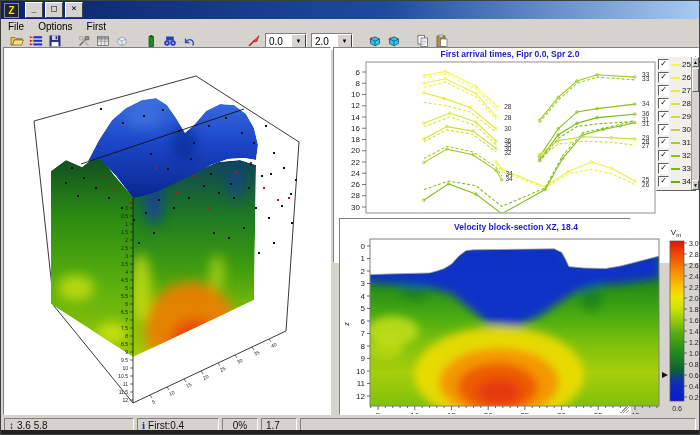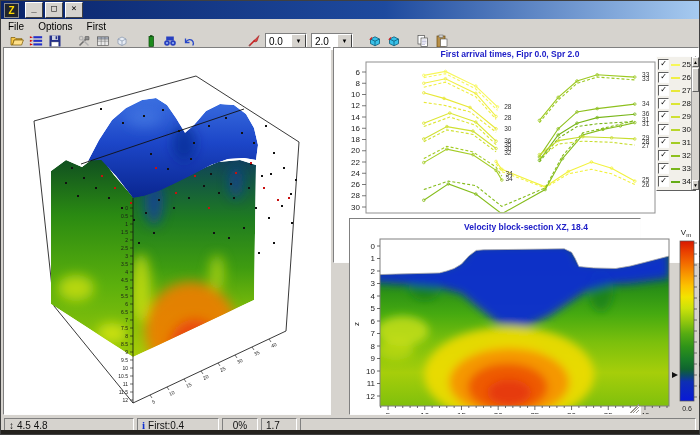--- a/index.html
+++ b/index.html
@@ -25,21 +25,21 @@
   .tsep{width:10px;flex:none}.tsepw{width:46px;flex:none}
   .dd{display:inline-flex;width:40px;height:15px;border:1px solid;border-color:#808080 #fff #fff #808080;
       background:#fff;font-size:10px;align-items:center;margin:0 2px;flex:none}
   .dd-val{flex:1;padding-left:3px}
   .dd-btn{width:13px;height:13px;background:#d6d3ce;border:1px solid;border-color:#fff #404040 #404040 #fff;
           font-size:6px;display:flex;align-items:center;justify-content:center;flex:none}
   
   .panel{position:absolute;background:#fff;border:1px solid;border-color:#808080 #fdfdfd #fdfdfd #808080;box-sizing:border-box}
   #p3d{left:2px;top:46px;width:328px;height:368px}
   #ptt{left:332px;top:46px;width:366px;height:216px}
-  #psec{left:348px;top:217px;width:292px;height:197px}
+  #psec{left:338px;top:217px;width:292px;height:197px}
   
   .legend{position:absolute;right:2px;top:8px;width:38px;height:133px;background:#f2f0ea;
           border:1px solid;border-color:#fdfdfd #606060 #606060 #fdfdfd;display:flex}
   .lrows{flex:1;display:flex;flex-direction:column;padding:1px 0 0 1px}
   .lrow{height:13px;display:flex;align-items:center;gap:2px}
   .lcb{width:9px;height:9px;background:#fff;border:1px solid;border-color:#606060 #fdfdfd #fdfdfd #606060;
        font-size:8px;line-height:8px;text-align:center;flex:none}
   .ldash{width:9px;height:2px;flex:none}
   .llab{font-size:8px;color:#111}
   .lscroll{width:8px;background:#d6d3ce;border-left:1px solid #999;display:flex;flex-direction:column}
@@ -758,21 +758,21 @@
           <line x1="344" y1="178" x2="347" y2="178" stroke="#444" stroke-width="0.7"></line>
           <text x="349" y="180.5" font-size="7" fill="#222">0.2</text>
           <text x="337" y="192" font-size="7" fill="#222" text-anchor="middle">0.6</text>
           <polygon points="322,153 322,159 328,156" fill="#111"></polygon>
         </g>
       </svg></div>
 
   <div class="sb">
     <div class="seg" style="width:120px">
       <span>↕</span>
-      <span>4.5 4.8</span>
+      <span>3.6 5.8</span>
     </div>
     <div class="seg" style="width:72px">
       <span class="iinfo">i</span>
       <span>First:0.4</span>
     </div>
     <div class="seg" style="width:26px;justify-content:center">
       <span>0%</span>
     </div>
     <div class="seg" style="width:26px">
       <span>1.7</span>

